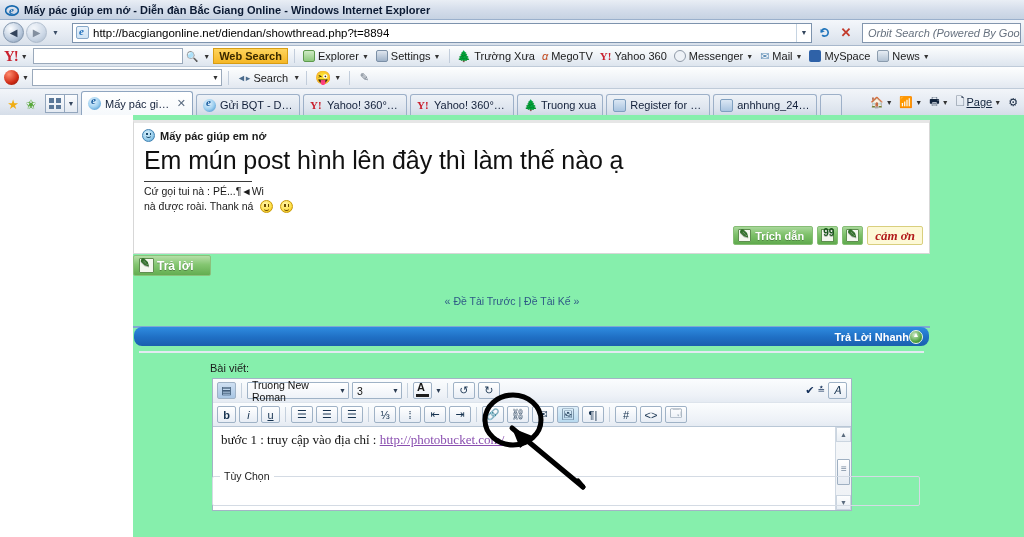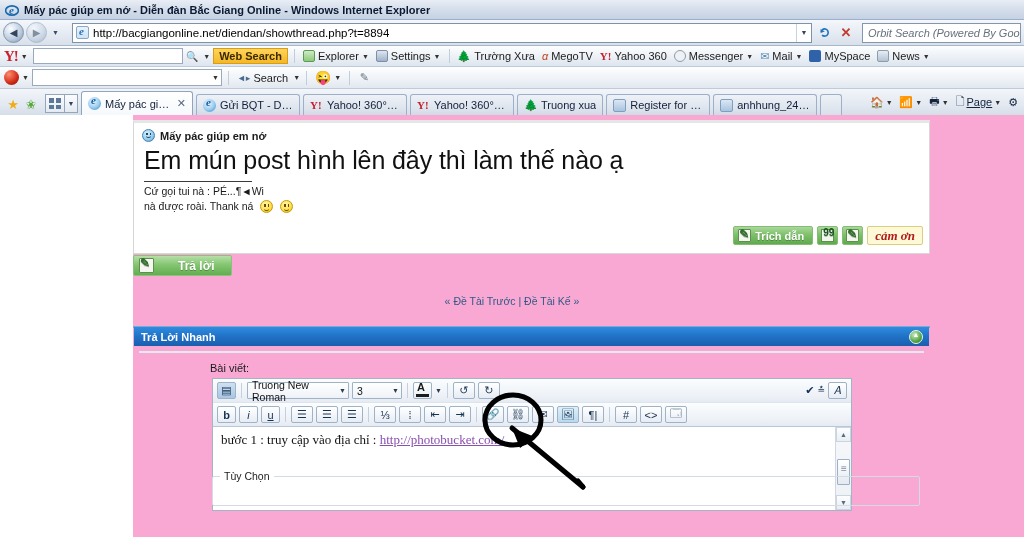--- a/index.html
+++ b/index.html
@@ -185,21 +185,21 @@
   .fvc-ie { border-radius: 50%; background: radial-gradient(circle at 40% 35%, #eaf6ff, #9fd0f0 50%, #2f82c4); }
   .fvc-ie::after { content: "e"; position: absolute; left: 3px; top: -3px; font-family: "Liberation Serif", serif;
     font-style: italic; font-weight: bold; font-size: 11px; color: #11579c; }
   .fvc-y { color: #c9202f; font-family: "Liberation Serif", serif; font-weight: bold; font-size: 11px; line-height: 12px; }
   .fvc-tree { color: #5a9c36; font-size: 11px; line-height: 13px; }
   .fvc-win { background: linear-gradient(#dbe7f4,#a9c4e0); border: 1px solid #7f9fbf; border-radius: 2px; }
 
   
   .page {
     position: absolute; left: 0; top: 115px; right: 0; bottom: 0;
-    background: #f9a8d4; overflow: hidden; text-decoration: underline;
+    background: #86efac; overflow: hidden; text-decoration: underline;
   }
   .content { position: relative; width: 1024px; }
 
   .postbox {
     position: absolute; left: 133px; top: 5px; width: 797px;
     border: 1px solid #d7d7d7; border-top: 3px solid #e6e6e6;
     background: #fff;
   }
   .post-title {
     display: flex; align-items: center; gap: 5px;
@@ -252,43 +252,43 @@
   .quote-ico::after { content: "99"; position: absolute; left: 1px; top: -3px; font-size: 10px; color: #17551a; font-weight: bold; }
   .thanks {
     height: 19px; padding: 0 7px; display: inline-flex; align-items: center;
     background: #fdf9d6; border: 1px solid #d9cf7e; border-radius: 2px;
     color: #b21b1b; font-family: "Liberation Serif", serif; font-style: italic;
     font-weight: bold; font-size: 13px;
   }
 
   .reply-btn-wrap { position: absolute; left: 133px; top: 140px; }
   .bigreply {
-    height: 21px; display: inline-flex; align-items: center; gap: 24px;
+    height: 21px; display: inline-flex; align-items: center; gap: 3px;
     padding: 0 16px 0 5px;
     background: linear-gradient(#b6dfa8, #84c671 45%, #63ad50);
     border: 1px solid #8cc17c; border-radius: 2px;
     color: #fff; font-size: 12px; font-weight: bold; text-shadow: 0 1px 0 rgba(0,0,0,.28);
   }
 
   .navlinks {
     position: absolute; left: 0; right: 0; top: 180px; text-align: center;
     font-size: 10.5px; color: #2f5a86;
   }
   .navlinks a { color: #2f5a86; text-decoration: none; }
 
   
   .qrpanel {
     position: absolute; left: 133px; top: 211px; width: 797px; bottom: -40px;
     border: 1px solid #7fa8d4; background: #eef4fb;
   }
   .qrhead {
-    height: 19px; display: flex; align-items: center; justify-content: space-between;
+    height: 19px; display: flex; align-items: center; justify-content: flex-end;
     padding: 0 6px 0 7px;
     background: linear-gradient(#2f8ce0, #1f6fc4 55%, #1a5fae);
-    color: #ffffff; font-size: 11px; font-weight: bold;
+    color: #ffffff; font-size: 11px; font-weight: bold; border-radius: 8px;
   }
   .qrhead .collapse {
     width: 14px; height: 14px; border-radius: 50%;
     background: radial-gradient(circle at 38% 32%, #cfeac8, #4fa33f 62%, #2d6c23);
     border: 1px solid #eaf7e6; position: relative; flex: none;
   }
   .qrhead .collapse::after { content: "▲"; position: absolute; left: 2.5px; top: 0px; font-size: 7px; color: #ffffff; }
   .qrbody { background: #ffffff; margin: 5px; height: calc(100% - 10px); position: relative; border: 1px solid #e3eaf2; }
   .qrlabel { position: absolute; left: 70px; top: 10px; font-size: 11px; color: #1a1a1a; }
 

